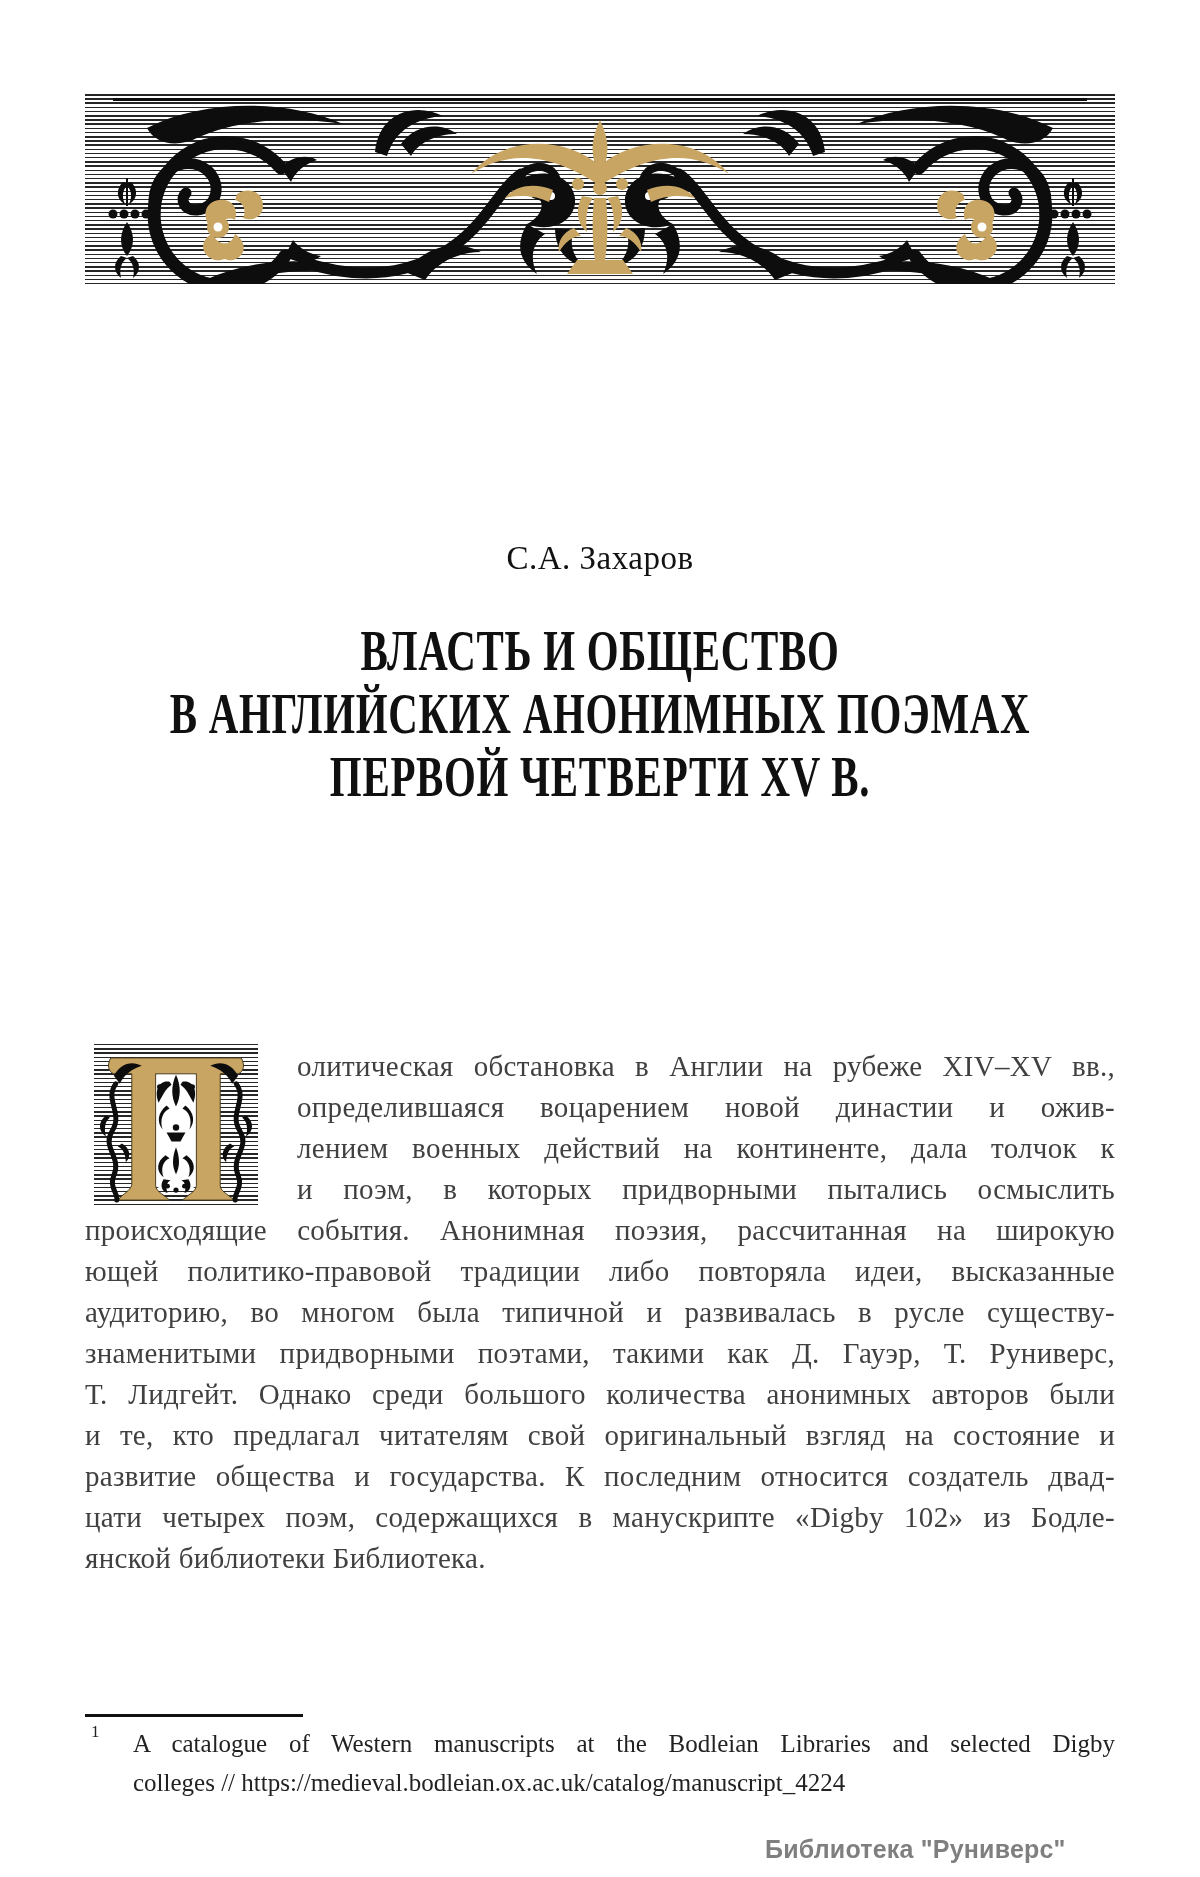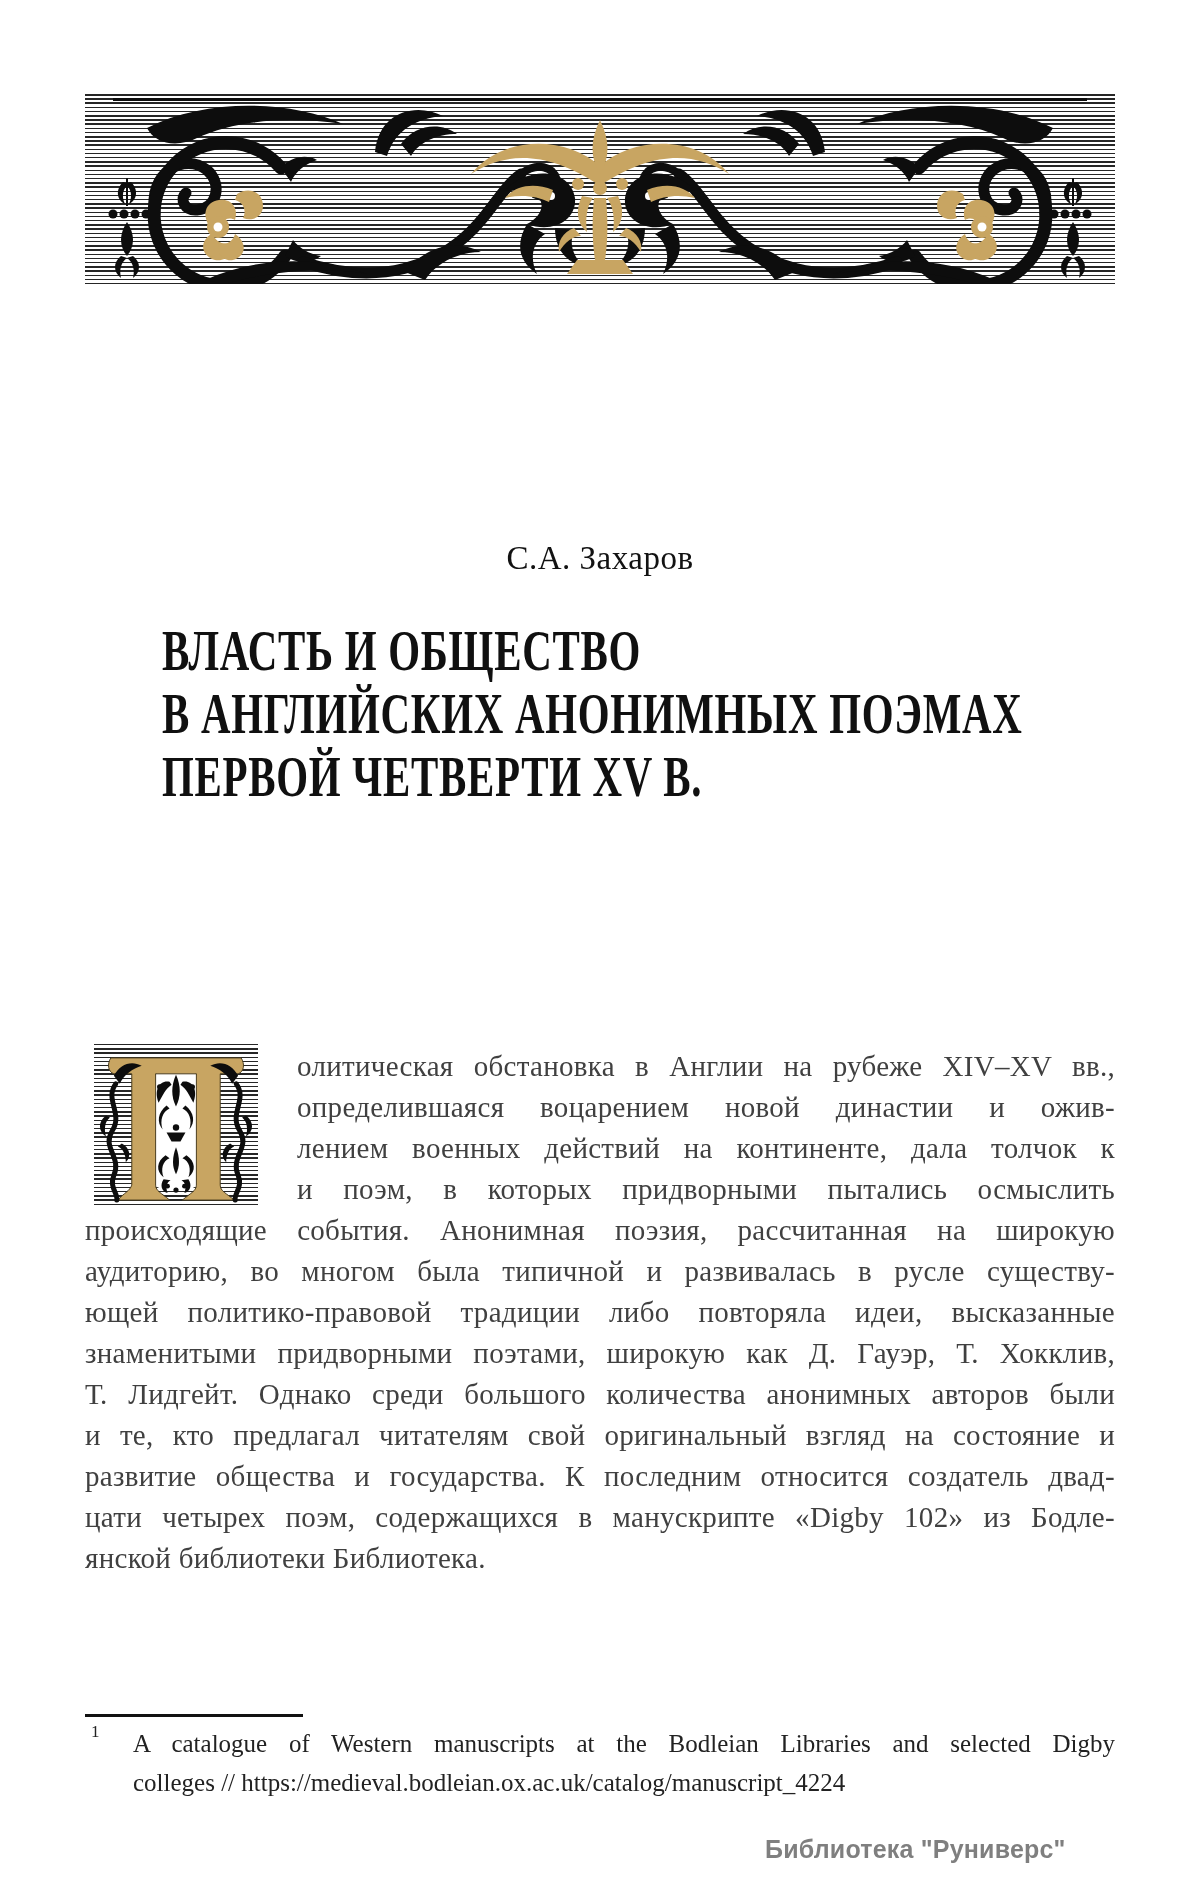--- a/index.html
+++ b/index.html
@@ -10,21 +10,21 @@
   .stripes{background:
       repeating-linear-gradient(180deg,#262626 0px,#262626 1.5px,#ffffff 1.5px,#ffffff 4.2px);}
 
   
   .band{position:absolute;left:85px;top:72px;width:1030px;height:190px;}
   .band svg{position:absolute;left:0;top:0;}
 
   
   .author{position:absolute;left:0;top:518px;width:1200px;text-align:center;
           font-size:33px;letter-spacing:.5px;color:#121212;}
-  .title{position:absolute;left:0;top:598px;width:1200px;text-align:left;color:#101010;}
+  .title{position:absolute;left:0;top:598px;width:1200px;text-align:center;color:#101010;}
   .title .tl{display:block;font-weight:bold;font-size:56px;line-height:63px;
              transform:scaleX(.73);transform-origin:50% 50%;white-space:nowrap;letter-spacing:1px;}
 
   
   .body{position:absolute;left:85px;top:1024px;width:1030px;font-size:29px;
         letter-spacing:.3px;color:#404040;}
   .bl{line-height:41px;white-space:normal;}
   .bl.j{text-align:justify;text-align-last:justify;}
   .bl.indent{margin-left:212px;}
   .dropcap{position:absolute;left:9px;top:-2px;width:164px;height:164px;}
@@ -173,23 +173,23 @@
           <path d="M137,100 C129,104 127,113 133,119 C133,111 136,105 141,103 Z"></path>
         </g>
       </svg>
     </div>
 
     <div class="bl j indent">олитическая обстановка в Англии на рубеже XIV–XV вв.,</div>
     <div class="bl j indent">определившаяся воцарением новой династии и ожив-</div>
     <div class="bl j indent">лением военных действий на континенте, дала толчок к</div>
     <div class="bl j indent">и поэм, в которых придворными пытались осмыслить</div>
     <div class="bl j">происходящие события. Анонимная поэзия, рассчитанная на широкую</div>
+    <div class="bl j">ющей политико-правовой традиции либо повторяла идеи, высказанные</div>
     <div class="bl j">аудиторию, во многом была типичной и развивалась в русле существу-</div>
-    <div class="bl j">ющей политико-правовой традиции либо повторяла идеи, высказанные</div>
-    <div class="bl j">знаменитыми придворными поэтами, широкую как Д. Гауэр, Т. Хокклив,</div>
+    <div class="bl j">знаменитыми придворными поэтами, такими как Д. Гауэр, Т. Руниверс,</div>
     <div class="bl j">Т. Лидгейт. Однако среди большого количества анонимных авторов были</div>
     <div class="bl j">и те, кто предлагал читателям свой оригинальный взгляд на состояние и</div>
     <div class="bl j">развитие общества и государства. К последним относится создатель двад-</div>
     <div class="bl j">цати четырех поэм, содержащихся в манускрипте «Digby 102» из Бодле-</div>
     <div class="bl">янской библиотеки Библиотека.</div>
   </div>
 
   <div class="fnrule"></div>
   <div class="footnote">
     <span class="fnmark">1</span>

